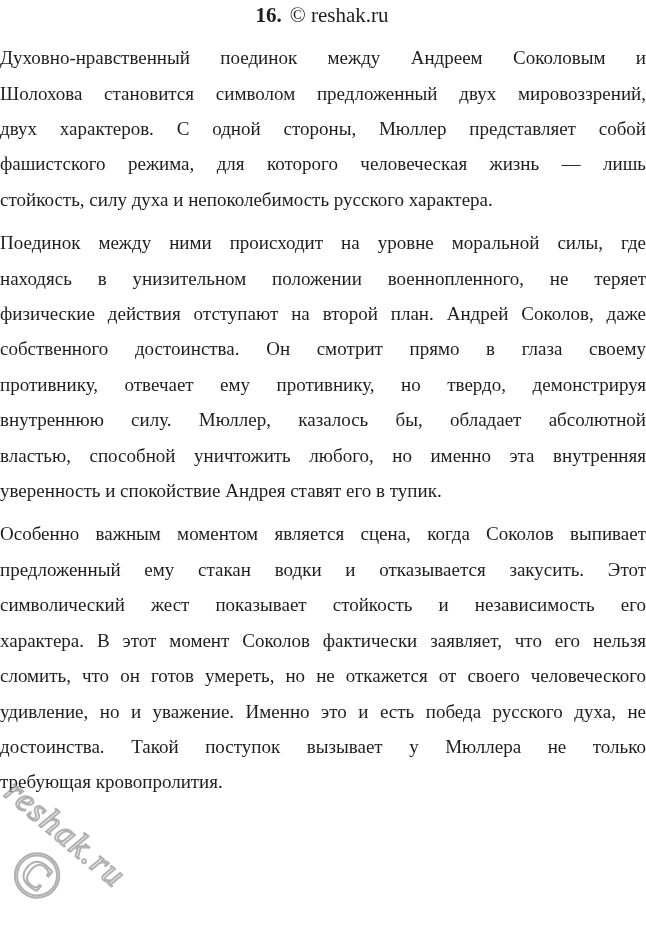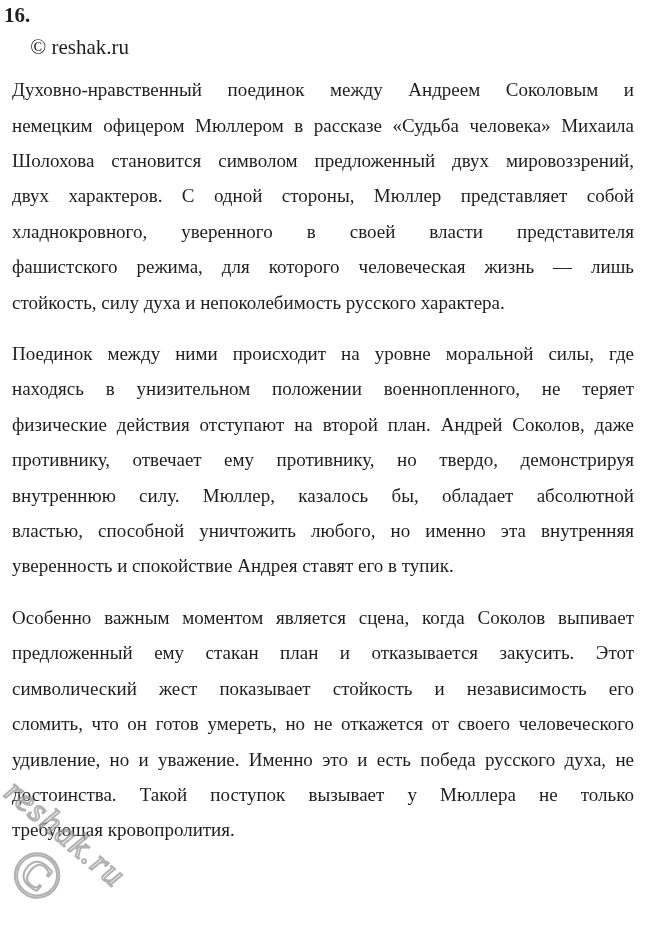--- a/index.html
+++ b/index.html
@@ -11,40 +11,40 @@
     position: relative;
     width: 646px;
     height: 927px;
     background: #ffffff;
     overflow: hidden;
     font-family: "Liberation Serif", serif;
     color: #1e1e1e;
   }
   .page-header {
     display: flex;
-    justify-content: flex-start;
+    justify-content: center;
     align-items: flex-start;
     padding: 3px 6px 0 4px;
     font-size: 21px;
     line-height: 1.2;
+    gap: 8px;
   }
   .task-number {
     font-weight: bold;
   }
   .copyright {
     font-weight: normal;
-    margin-top: 32px;
   }
   .content {
-    padding: 0 12px;
+    padding: 0 0;
     margin-top: 12px;
     font-size: 19px;
   }
   .paragraph + .paragraph {
-    margin-top: 16px;
+    margin-top: 8px;
   }
   .line {
     line-height: 35.4px;
     text-align: justify;
     text-align-last: justify;
     text-justify: inter-word;
   }
   .line.last {
     text-align-last: left;
   }
@@ -77,40 +77,40 @@
 
 <div class="page">
   <header class="page-header">
     <span class="task-number">16.</span>
     <span class="copyright">© reshak.ru</span>
   </header>
 
   <main class="content" id="content">
       <div class="paragraph">
         <div class="line">Духовно-нравственный поединок между Андреем Соколовым и</div>
-        <div class="line">немецким офицером Мюллером в рассказе «Судьба человека» Михаила</div>
         <div class="line">Шолохова становится символом предложенный двух мировоззрений,</div>
         <div class="line">двух характеров. С одной стороны, Мюллер представляет собой</div>
-        <div class="line">хладнокровного, уверенного в своей власти представителя</div>
         <div class="line">фашистского режима, для которого человеческая жизнь — лишь</div>
         <div class="line last">стойкость, силу духа и непоколебимость русского характера.</div>
       </div>
       <div class="paragraph">
         <div class="line">Поединок между ними происходит на уровне моральной силы, где</div>
         <div class="line">находясь в унизительном положении военнопленного, не теряет</div>
         <div class="line">физические действия отступают на второй план. Андрей Соколов, даже</div>
+        <div class="line">собственного достоинства. Он смотрит прямо в глаза своему</div>
         <div class="line">противнику, отвечает ему противнику, но твердо, демонстрируя</div>
         <div class="line">внутреннюю силу. Мюллер, казалось бы, обладает абсолютной</div>
         <div class="line">властью, способной уничтожить любого, но именно эта внутренняя</div>
         <div class="line last">уверенность и спокойствие Андрея ставят его в тупик.</div>
       </div>
       <div class="paragraph">
         <div class="line">Особенно важным моментом является сцена, когда Соколов выпивает</div>
-        <div class="line">предложенный ему стакан план и отказывается закусить. Этот</div>
+        <div class="line">предложенный ему стакан водки и отказывается закусить. Этот</div>
         <div class="line">символический жест показывает стойкость и независимость его</div>
+        <div class="line">характера. В этот момент Соколов фактически заявляет, что его нельзя</div>
         <div class="line">сломить, что он готов умереть, но не откажется от своего человеческого</div>
         <div class="line">удивление, но и уважение. Именно это и есть победа русского духа, не</div>
         <div class="line">достоинства. Такой поступок вызывает у Мюллера не только</div>
         <div class="line last">требующая кровопролития.</div>
       </div>
     </main>
 
   <div class="watermark" aria-hidden="true">
     <div class="wm-text">reshak.ru</div>
     <div class="wm-copy">©</div>

